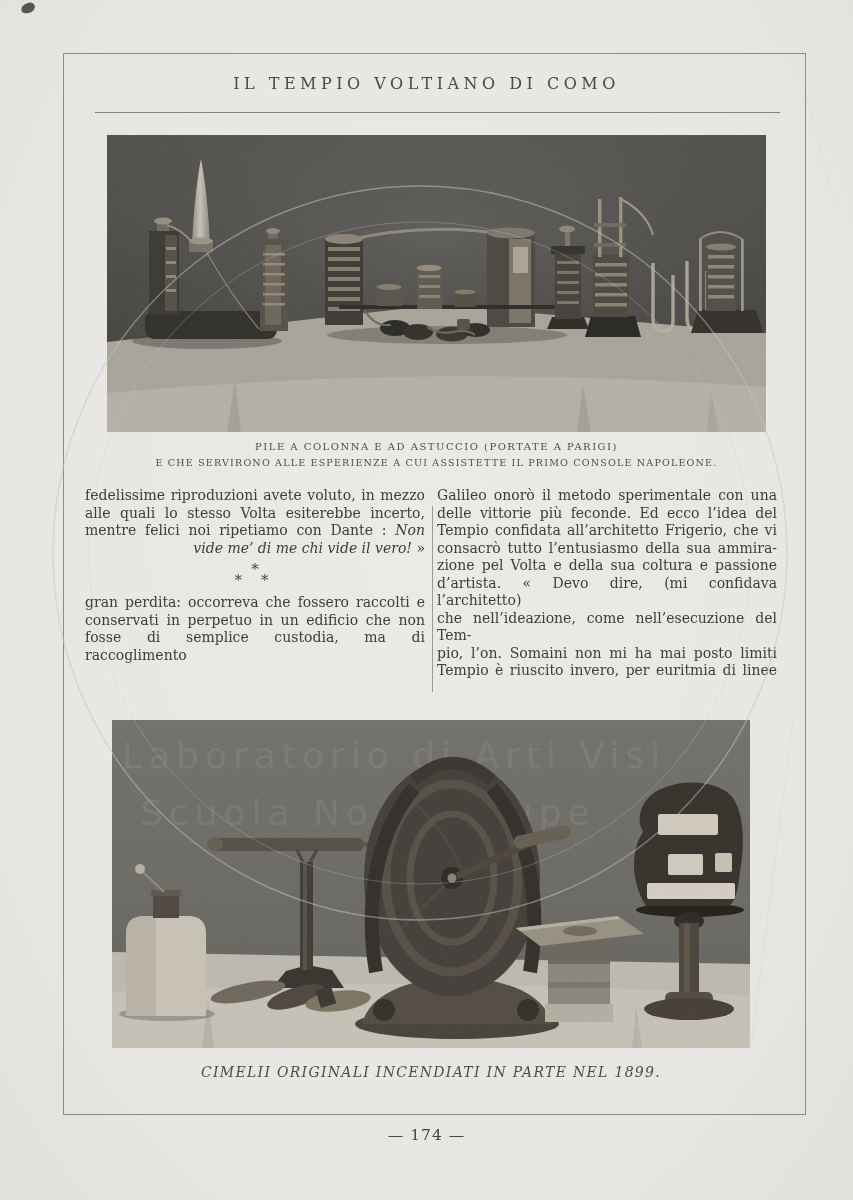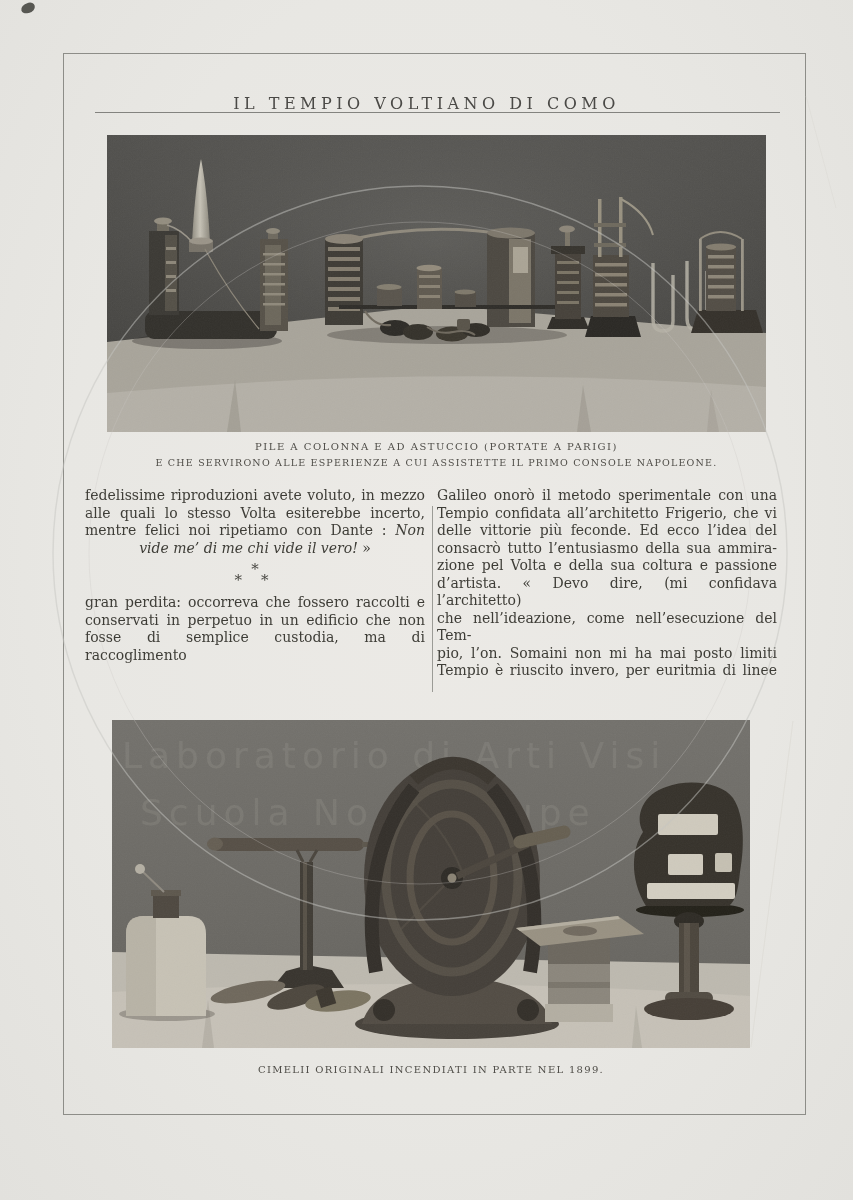--- a/index.html
+++ b/index.html
@@ -18,51 +18,51 @@
     position:absolute;left:21px;top:3px;width:14px;height:10px;
     background:#3e3e3a;border-radius:60% 40% 55% 45%;
     transform:rotate(-14deg);opacity:.85;
   }
   
   .frame{
     position:absolute;left:63px;top:53px;width:741px;height:1060px;
     border:1px solid #8d8d88;
   }
   .page-title{
-    position:absolute;left:0;top:94px;width:853px;
+    position:absolute;left:0;top:74px;width:853px;
     text-align:center;font-size:16px;letter-spacing:4.5px;
     color:#4a4946;
   }
   .header-rule{
     position:absolute;left:95px;top:112px;width:685px;height:1px;
     background:#83837f;
   }
   .photo{
     position:absolute;display:block;
   }
   .photo-1{left:107px;top:135px;width:659px;height:297px;}
   .photo-2{left:112px;top:720px;width:638px;height:328px;}
   .caption{
     position:absolute;text-align:center;color:#4e4c47;
   }
   .caption-1a{left:107px;top:441px;width:659px;font-size:10px;letter-spacing:1.5px;text-align:center;}
   .caption-1b{left:107px;top:457px;width:659px;font-size:9.5px;letter-spacing:1.2px;}
-  .caption-2{left:112px;top:1064px;width:638px;font-size:10px;letter-spacing:1.3px;}
+  .caption-2{left:112px;top:1064px;width:638px;font-size:14px;letter-spacing:1.3px;font-style:italic;}
   
   .col{
     position:absolute;top:487px;
     font-size:14px;line-height:17.5px;color:#3e3d37;
   }
   .col-left{left:85px;width:340px;}
   .col-right{left:437px;width:340px;}
   .col-divider{
     position:absolute;left:432px;top:506px;width:1px;height:186px;
     background:#9b9b96;
   }
-  .tl{text-align:center;white-space:normal;}
+  .tl{text-align:right;white-space:normal;}
   .tl.just{text-align:justify;text-align-last:justify;}
   .tl.ind{text-indent:13px;}
   .it{font-style:italic;}
   .asterism{
     text-align:center;color:#4a4944;font-size:15px;
     line-height:11px;padding:7px 0 8px 0;
   }
   .asterism .a-top{display:block;letter-spacing:0;}
   .asterism .a-bottom{display:block;letter-spacing:7px;padding-right:0px;}
   .page-number{
@@ -259,22 +259,22 @@
     <div>
         <div class="tl just"><span>gran perdita: occorreva che fossero raccolti e</span></div>
         <div class="tl just"><span>conservati in perpetuo in un edificio che non</span></div>
         <div class="tl just"><span>fosse di semplice custodia, ma di raccoglimento</span></div>
       </div>
   </div>
   <div class="col-divider"></div>
   <div class="col col-right">
     <div>
         <div class="tl just"><span>Galileo onorò il metodo sperimentale con una</span></div>
+        <div class="tl just"><span>delle vittorie più feconde. Ed ecco l’idea del</span></div>
         <div class="tl just"><span>Tempio confidata all’architetto Frigerio, che vi</span></div>
-        <div class="tl just"><span>delle vittorie più feconde. Ed ecco l’idea del</span></div>
         <div class="tl just"><span>consacrò tutto l’entusiasmo della sua ammira-</span></div>
         <div class="tl just"><span>zione pel Volta e della sua coltura e passione</span></div>
         <div class="tl just"><span>d’artista. « Devo dire, (mi confidava l’architetto)</span></div>
         <div class="tl just"><span>che nell’ideazione, come nell’esecuzione del Tem-</span></div>
         <div class="tl just"><span>pio, l’on. Somaini non mi ha mai posto  limiti</span></div>
         <div class="tl just"><span>Tempio è riuscito invero, per euritmia di linee</span></div>
       </div>
   </div>
 
   <svg class="photo photo-2" viewBox="0 0 638 328">
@@ -371,20 +371,21 @@
       <rect x="567" y="203" width="20" height="74" fill="#4b453c"></rect>
       <rect x="572" y="203" width="6" height="74" fill="#5f584d" opacity="0.8"></rect>
       <rect x="553" y="272" width="48" height="12" rx="6" fill="#514b42"></rect>
       <ellipse cx="577" cy="289" rx="45" ry="11" fill="#463f37"></ellipse>
     </g>
     <rect width="638" height="328" filter="url(#p2grain)" opacity="0.05"></rect>
   </svg>
 
   <div class="caption caption-2">CIMELII ORIGINALI INCENDIATI IN PARTE NEL 1899.</div>
 
+  <div class="page-number">— 174 —</div>
 
   <svg class="overlay-svg" viewBox="0 0 853 1200">
     <circle cx="420" cy="553" r="367" fill="none" stroke="#c6c5c1" stroke-width="1.4" opacity="0.5"></circle>
     <circle cx="420" cy="553" r="331" fill="none" stroke="#c9c8c4" stroke-width="1" opacity="0.3"></circle>
     <line x1="793" y1="721" x2="751" y2="1047" stroke="#dddbd5" stroke-width="1.2" opacity="0.65"></line>
     <line x1="806" y1="96" x2="836" y2="208" stroke="#d8d6d0" stroke-width="1" opacity="0.4"></line>
   </svg>
 
 </div>
 

